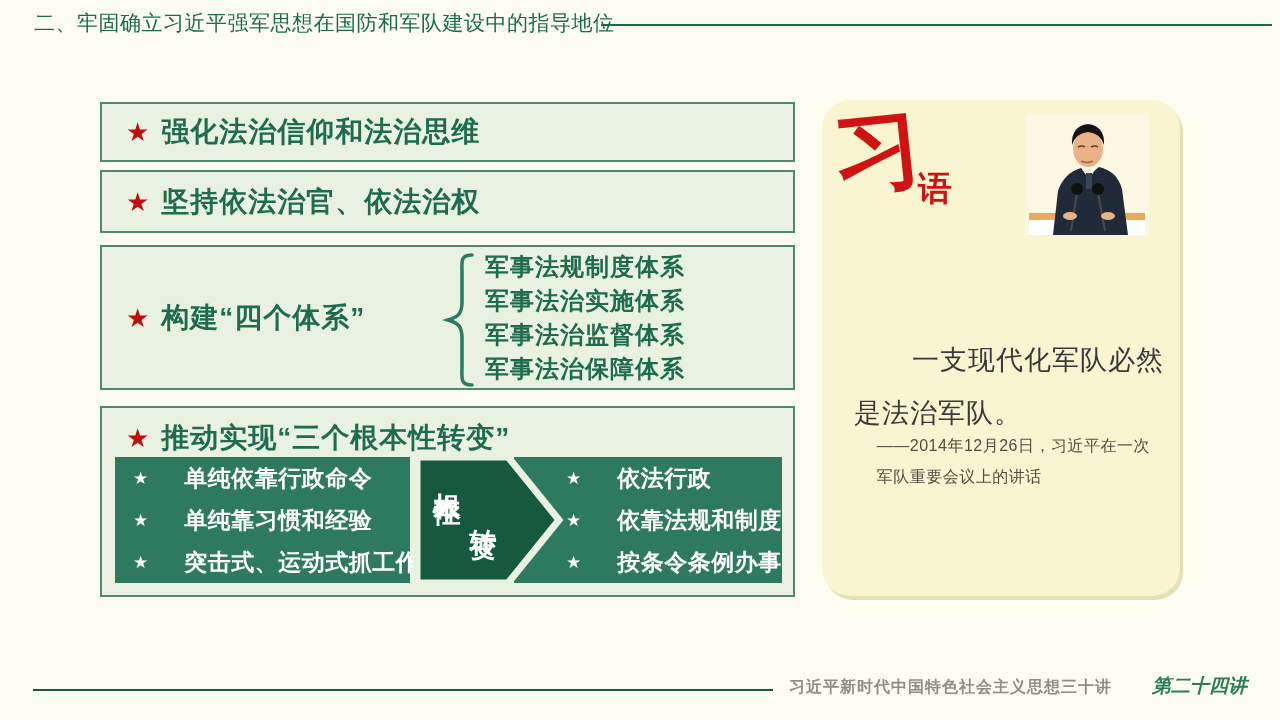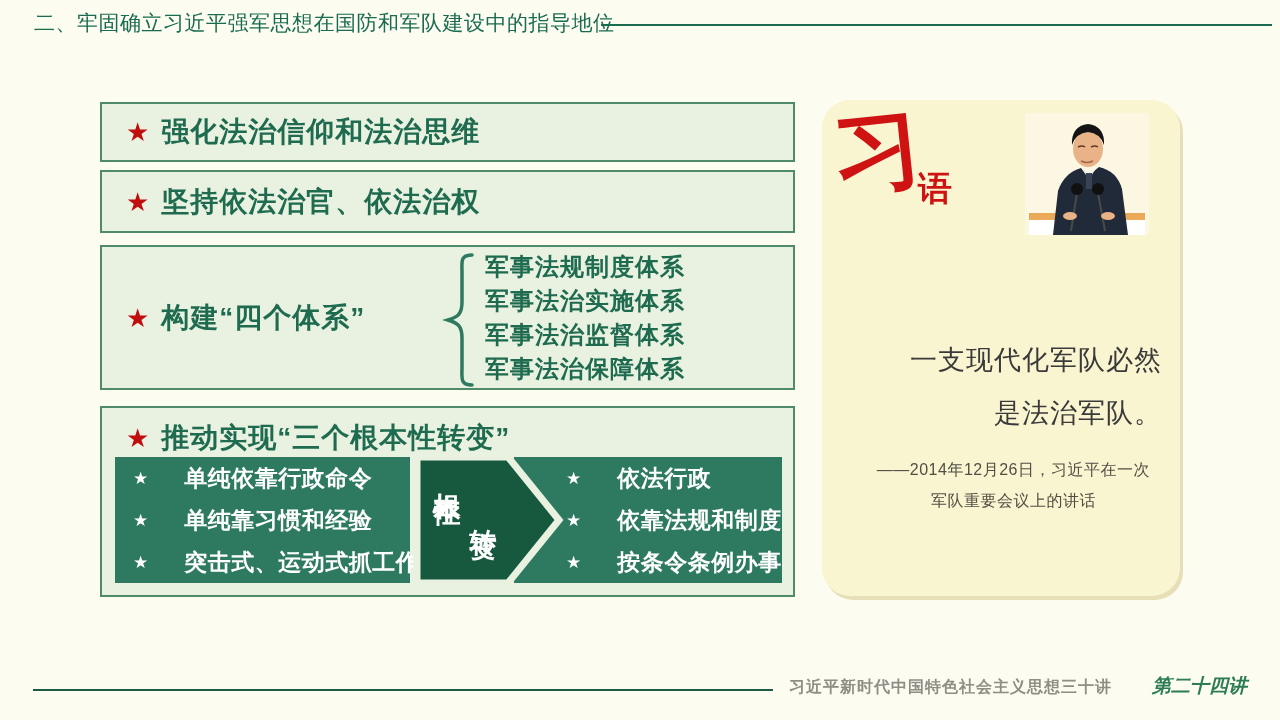--- a/index.html
+++ b/index.html
@@ -70,25 +70,25 @@
   .logo-xi {
     position:absolute; left:12px; top:8px; font-size:88px; line-height:1;
     font-weight:bold; color:#cf1212; font-family:"Liberation Serif", serif;
     transform:rotate(-6deg);
   }
   .logo-yu {
     position:absolute; left:96px; top:66px; font-size:34px; font-weight:bold; color:#cf1212;
   }
   .photo { position:absolute; left:203px; top:13px; width:124px; height:122px; }
 
-  .quote { position:absolute; left:20px; top:234px; width:320px;text-align:right; }
+  .quote { position:absolute; left:32px; top:234px; width:320px; }
   .quote div { font-size:27px; color:#3a3a3a; line-height:53px; letter-spacing:1px; white-space:nowrap; }
   .quote .q1 { padding-left:58px; }
 
-  .attrib { position:absolute; right:30px; top:354px; text-align:center; }
+  .attrib { position:absolute; right:30px; top:330px; text-align:left; }
   .attrib div { font-size:16px; color:#514f44; line-height:31px; letter-spacing:0.5px; white-space:nowrap; }
 
   
   .footer-line { position:absolute; left:33px; top:689px; width:740px; height:2px; background:#1d5a45; }
   .footer-series {
     position:absolute; left:789px; top:677px;
     font-size:16px; font-weight:bold; color:#8f8e85; letter-spacing:1px; white-space:nowrap;
   }
   .footer-lecture {
     position:absolute; left:1152px; top:673px;

